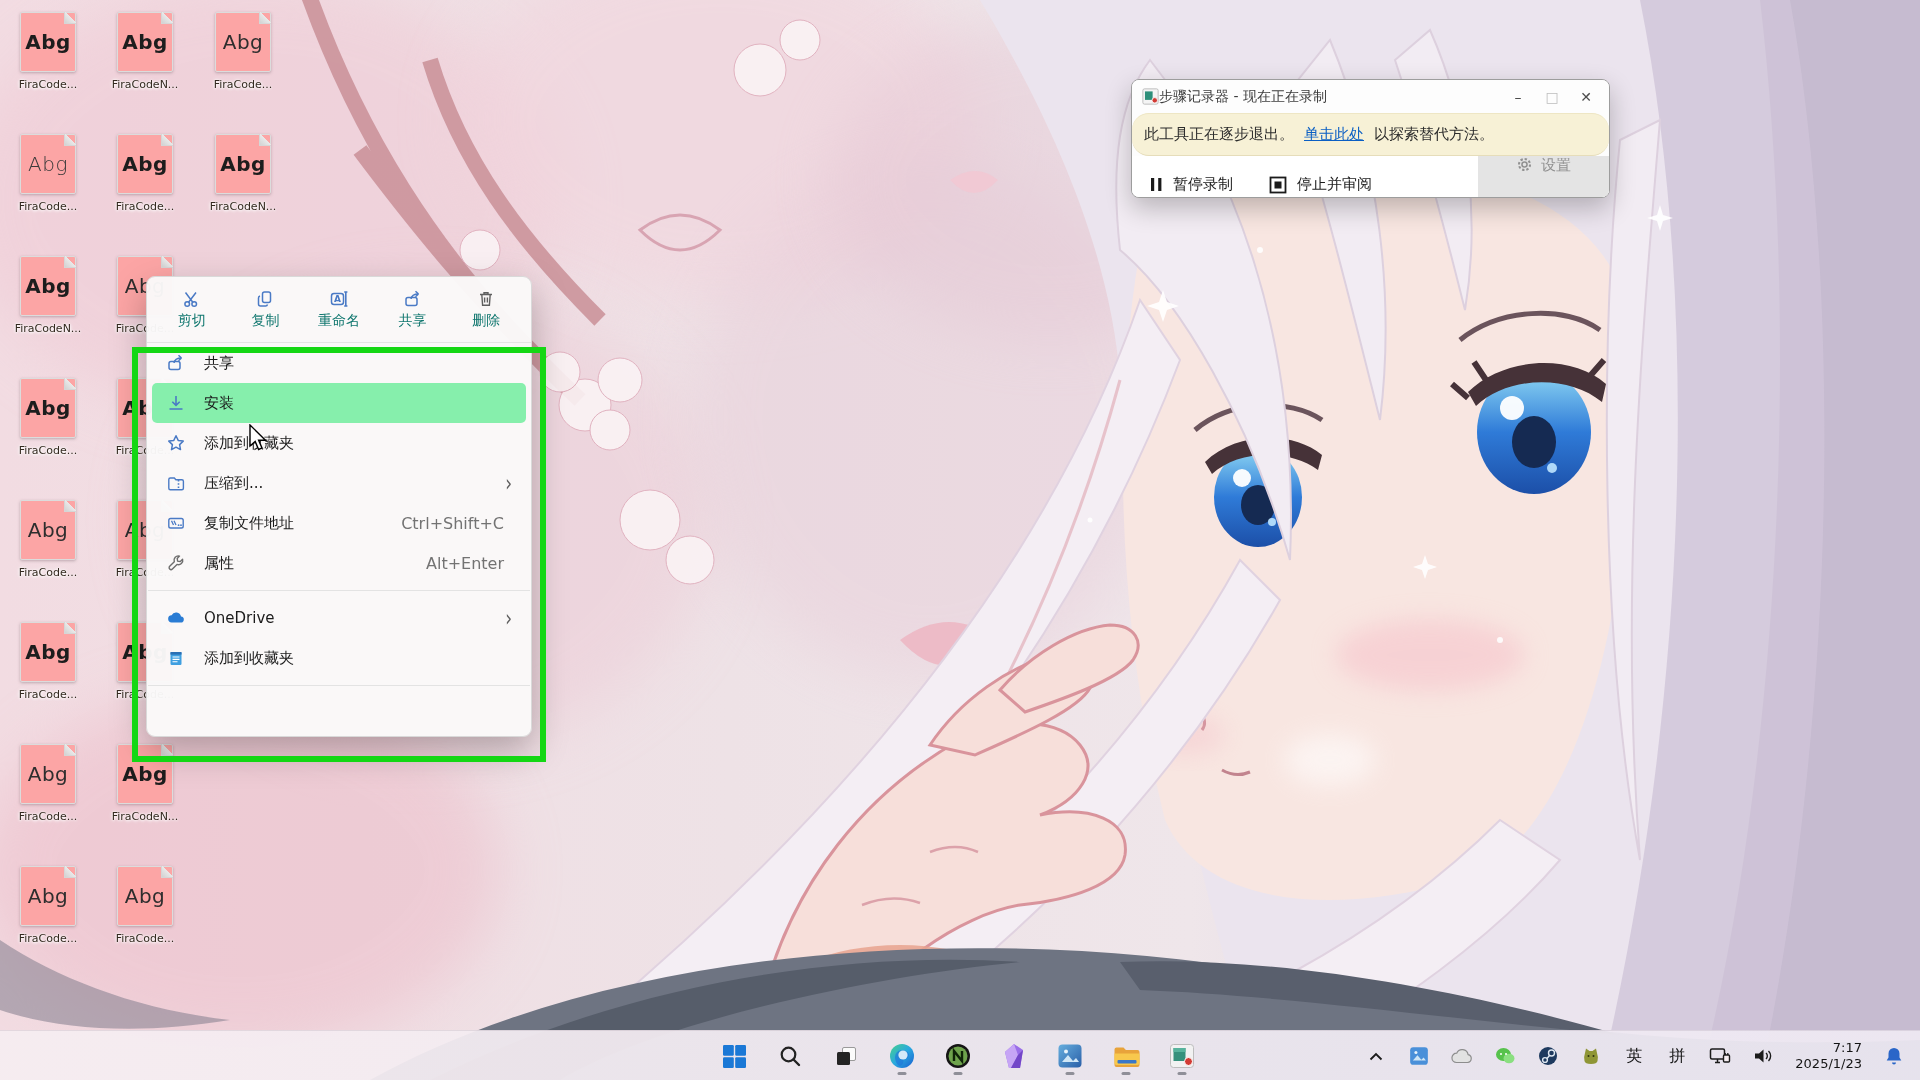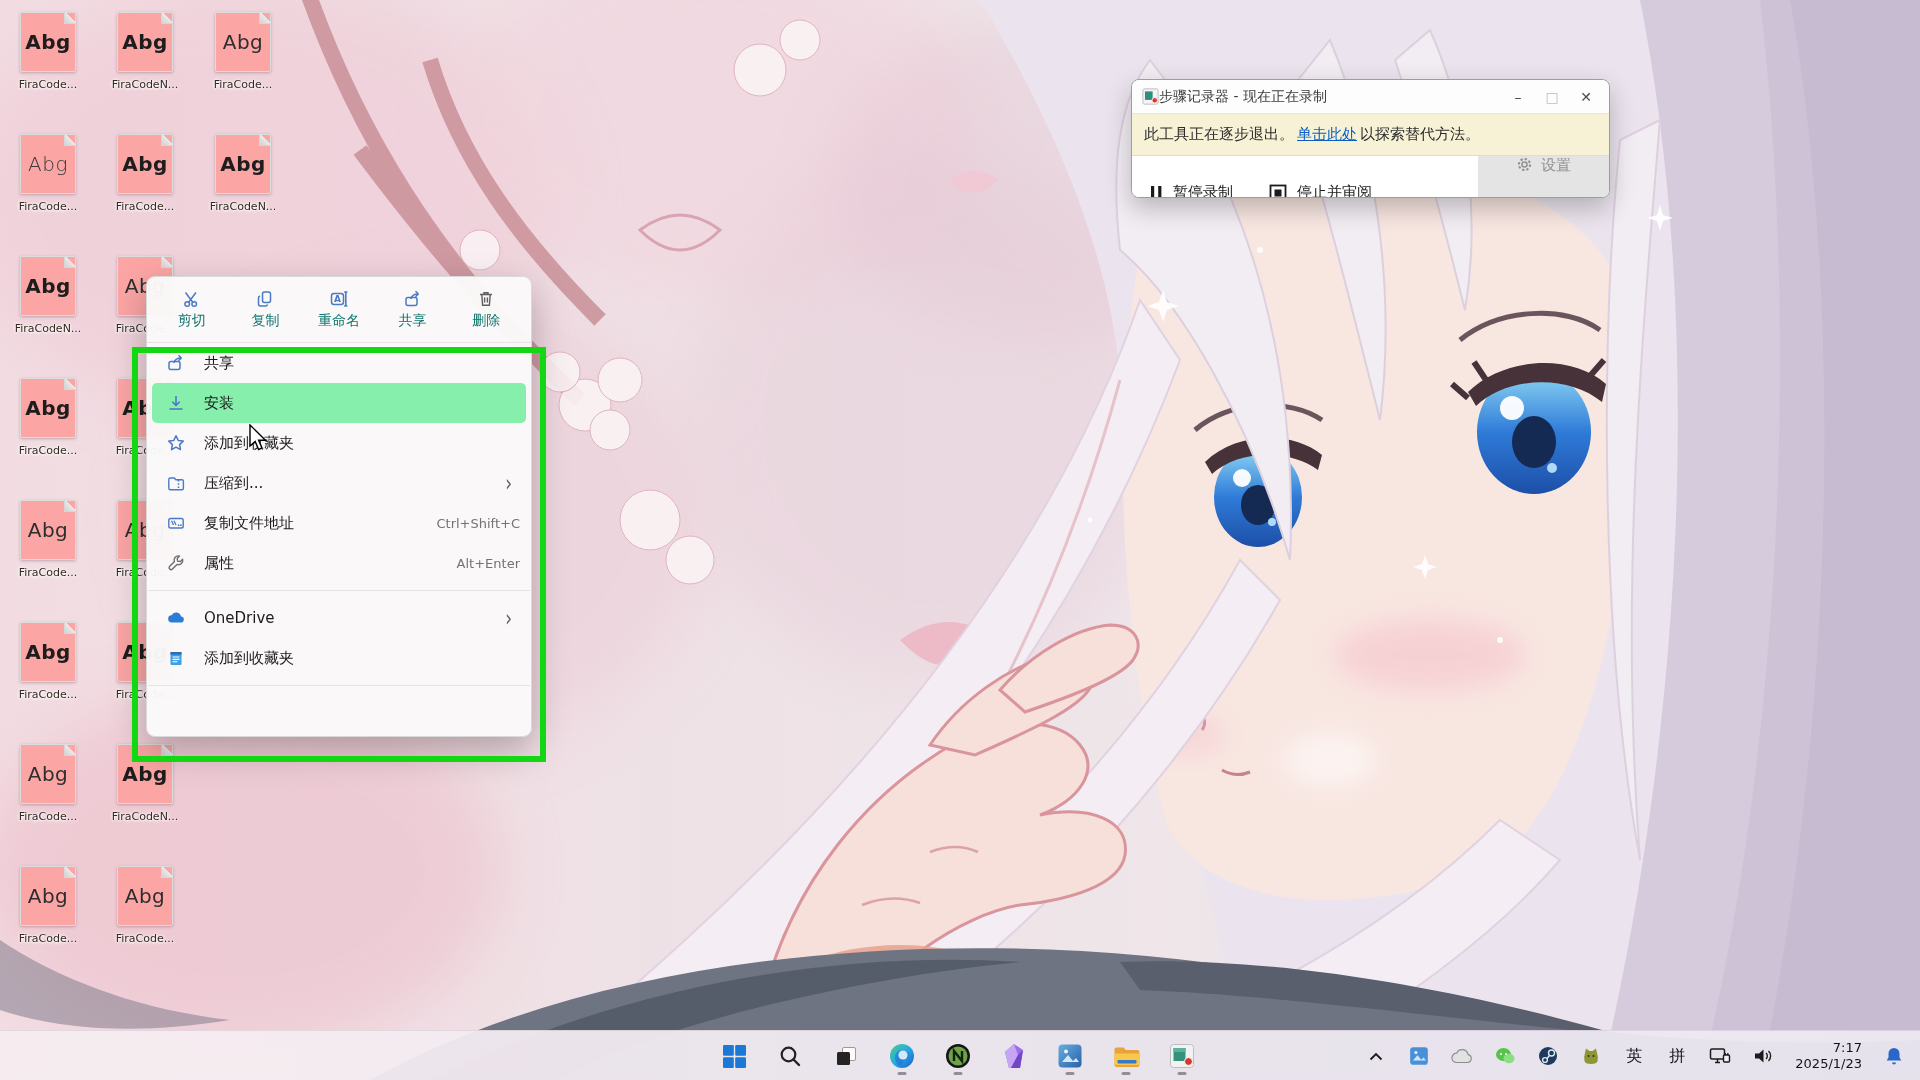--- a/index.html
+++ b/index.html
@@ -28,41 +28,41 @@
   #ctx-toolbar{position:absolute;left:0;top:0;width:100%;height:66px;display:flex;
     justify-content:space-around;align-items:center;border-bottom:1px solid #e4e4e4;padding:0 8px;box-sizing:border-box;}
   .tb-btn{width:70px;height:58px;border-radius:5px;display:flex;flex-direction:column;
     align-items:center;justify-content:center;gap:3px;}
   .tb-btn .lbl{font-size:14px;color:#0f766e;}
   .menu-items{position:absolute;left:0;top:66px;width:100%;}
   .mi{height:40px;margin:0 5px;border-radius:5px;display:flex;align-items:center;position:relative;}
   .mi.hl{background:#86efac;}
   .mi .ic{width:20px;height:20px;margin-left:14px;flex:0 0 20px;display:flex;align-items:center;justify-content:center;}
   .mi .lbl{margin-left:18px;font-size:15px;color:#1b1b1b;}
-  .mi .shortcut{position:absolute;right:6px;font-size:13px;color:#737373;}
+  .mi .shortcut{position:absolute;right:22px;font-size:16px;color:#737373;}
   .mi .chev{position:absolute;right:14px;font-size:17px;color:#5f5f5f;transform:scaleY(1.4);line-height:1;}
   .menu-sep{height:1px;background:#e3e3e3;margin:7px 1px;}
   
   #green-rect{left:132px;top:347px;width:402px;height:403px;z-index:20;
     border:6px solid #14d714;pointer-events:none;}
   
   #recorder{left:1131px;top:79px;width:477px;height:117px;z-index:8;background:#fdfdfd;
     border:1px solid #9d9d9d;border-radius:8px;box-shadow:0 10px 26px rgba(0,0,0,.24);overflow:hidden;}
   #rec-titlebar{position:absolute;left:0;top:0;width:100%;height:33px;display:flex;align-items:center;background:#fdfdfd;}
   #rec-title{font-size:14px;color:#3d3d3d;margin-left:0;}
   .rec-ctrls{position:absolute;right:6px;top:0;height:33px;display:flex;}
   .rec-ctrl{width:34px;height:33px;display:flex;align-items:center;justify-content:center;
     font-size:14px;color:#4c4c4c;}
   .rec-ctrl.disabled{color:#bdbdbd;}
   #rec-banner{position:absolute;left:0;top:33px;width:100%;height:43px;background:#f7f1d6;
     border-top:1px solid #eee6c4;border-bottom:1px solid #e6ddba;box-sizing:border-box;
-    display:flex;align-items:center;padding-left:12px;font-size:15px;color:#2c2c2c;}
-  #rec-banner a{color:#0b5fc4;text-decoration:underline;margin:0 3px;}
+    display:flex;align-items:center;padding-left:12px;font-size:15px;color:#2c2c2c;border-radius:17px;}
+  #rec-banner a{color:#0b5fc4;text-decoration:underline;margin:0 10px;}
   #rec-buttons{position:absolute;left:0;top:76px;width:100%;height:41px;display:flex;background:#fff;}
-  .rec-btn{display:flex;align-items:center;gap:10px;font-size:15px;color:#1b1b1b;padding:16px 18px;height:100%;justify-content:flex-end;}
+  .rec-btn{display:flex;align-items:center;gap:10px;font-size:15px;color:#1b1b1b;padding:8px 18px;height:100%;justify-content:flex-end;}
   #rec-settings{margin-left:auto;width:131px;background:#e4e4e4;display:flex;align-items:flex-start;
     justify-content:center;gap:8px;font-size:15px;color:#919191;}
   
   #cursor{left:248px;top:424px;z-index:30;pointer-events:none;}
   
   #taskbar{left:0;top:1030px;width:1920px;height:50px;z-index:40;
     background:linear-gradient(90deg,rgba(246,237,241,.94),rgba(238,233,243,.94));
     border-top:1px solid rgba(120,100,120,.15);}
   #tb-center{position:absolute;left:712px;top:0;height:50px;display:flex;align-items:center;gap:12px;}
   .tb-app{width:44px;height:44px;border-radius:6px;display:flex;flex-direction:column;

